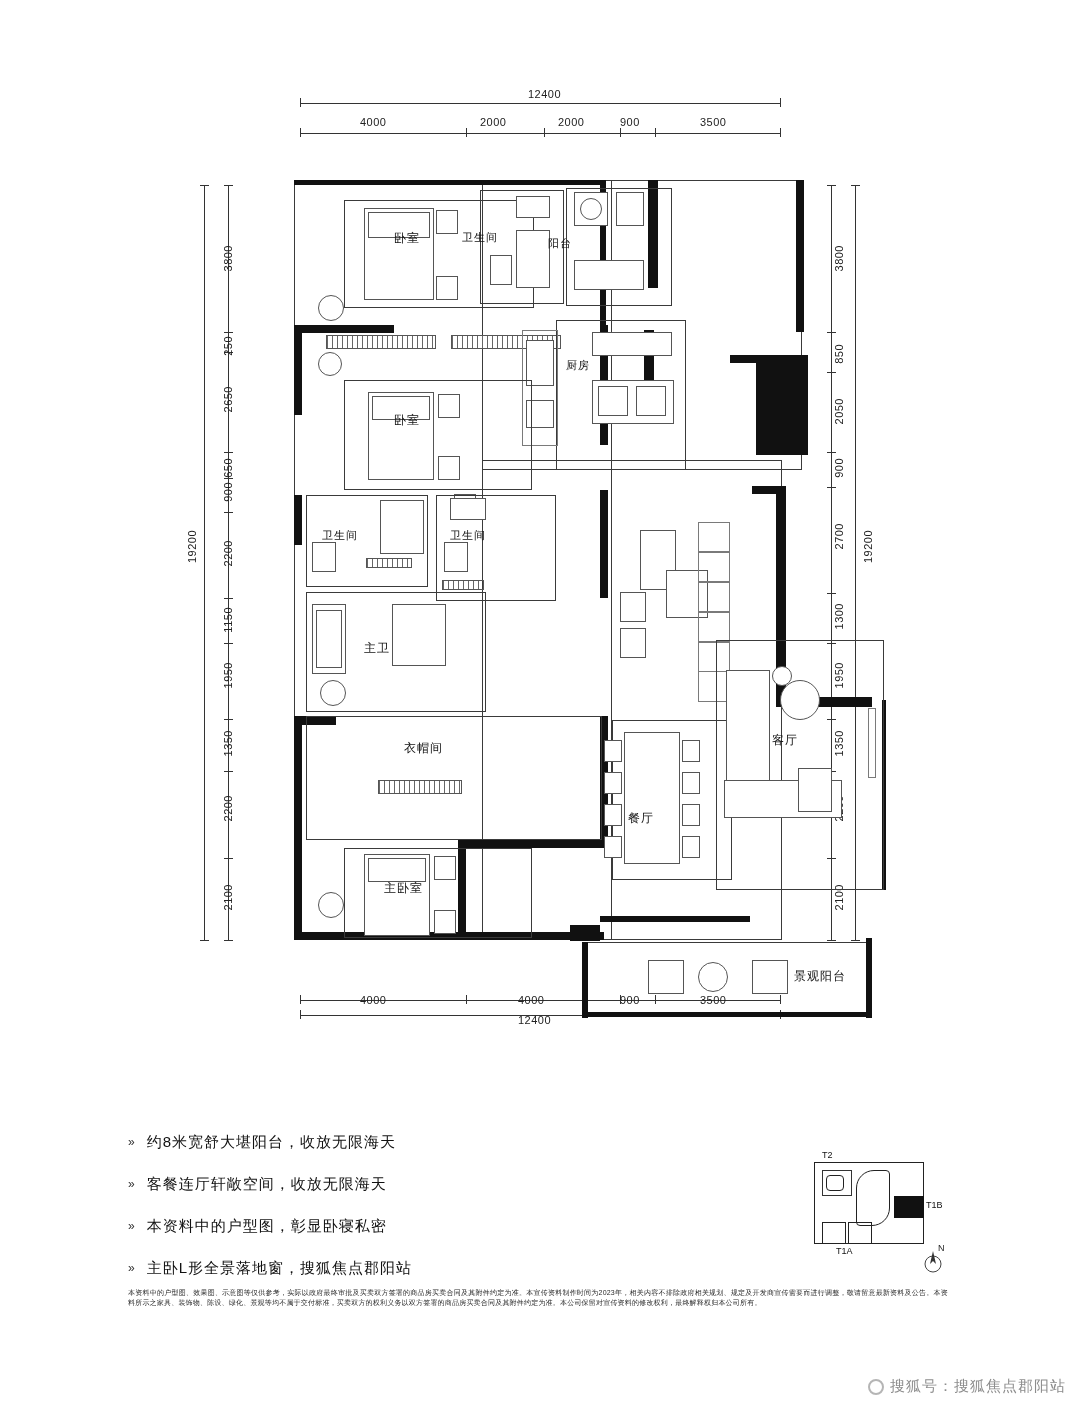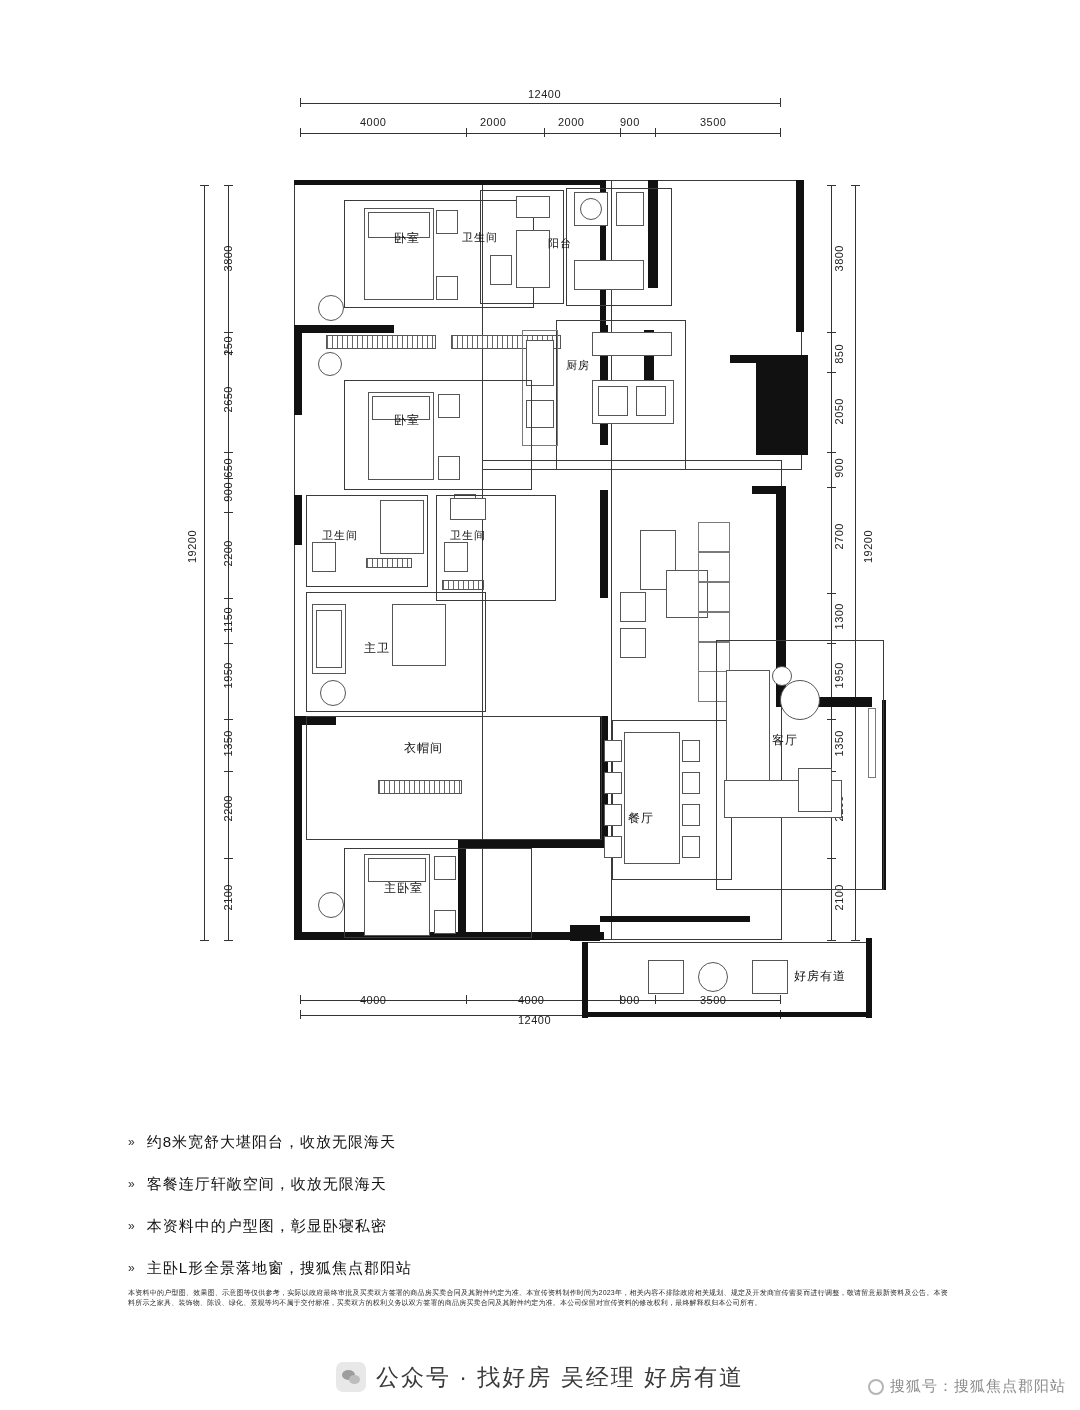--- a/index.html
+++ b/index.html
@@ -462,21 +462,21 @@
     <div class="fc" style="left:584px; top:600px; width:40px; height:40px;"></div>
     <div class="fc" style="left:576px; top:586px; width:20px; height:20px;"></div>
     <div class="fb" style="left:602px; top:688px; width:34px; height:44px;"></div>
     <div class="room-label" style="left:576px; top:652px;">客厅</div>
     <div class="thin2" style="left:672px; top:628px; width:8px; height:70px;"></div>
 
     <div class="thin" style="left:390px; top:862px; width:284px; height:74px;"></div>
     <div class="fb" style="left:452px; top:880px; width:36px; height:34px;"></div>
     <div class="fb" style="left:556px; top:880px; width:36px; height:34px;"></div>
     <div class="fc" style="left:502px; top:882px; width:30px; height:30px;"></div>
-    <div class="room-label" style="left:598px; top:888px;">好房有道</div>
+    <div class="room-label" style="left:598px; top:888px;">景观阳台</div>
     <div class="wall" style="left:386px; top:862px; width:6px; height:76px;"></div>
     <div class="wall" style="left:670px; top:858px; width:6px; height:80px;"></div>
     <div class="wall" style="left:390px; top:932px; width:286px; height:5px;"></div>
   </div>
 
   <div id="features">
     <div class="feature-row">
       <span class="feature-marker">»</span>
       <span class="feature-text">约8米宽舒大堪阳台，收放无限海天</span>
     </div>
@@ -489,26 +489,41 @@
       <span class="feature-text">本资料中的户型图，彰显卧寝私密</span>
     </div>
     <div class="feature-row">
       <span class="feature-marker">»</span>
       <span class="feature-text">主卧L形全景落地窗，搜狐焦点郡阳站</span>
     </div>
   </div>
 
   <div id="disclaimer">本资料中的户型图、效果图、示意图等仅供参考，实际以政府最终审批及买卖双方签署的商品房买卖合同及其附件约定为准。本宣传资料制作时间为2023年，相关内容不排除政府相关规划、规定及开发商宣传需要而进行调整，敬请留意最新资料及公告。本资料所示之家具、装饰物、陈设、绿化、景观等均不属于交付标准，买卖双方的权利义务以双方签署的商品房买卖合同及其附件约定为准。本公司保留对宣传资料的修改权利，最终解释权归本公司所有。</div>
 
-
-  <div id="footer">
-    <div class="wechat-line">
-      <span class="wechat-badge"></span>
-      <span>公众号 · 找好房 吴经理 好房有道</span>
+  <div id="keyplan">
+    <div class="kp-outline" style="left:6px; top:14px; width:110px; height:82px;"></div>
+    <div class="kp-outline" style="left:14px; top:22px; width:30px; height:26px; border-color:#333;"></div>
+    <div class="kp-outline" style="left:18px; top:27px; width:18px; height:16px; border-radius:4px;"></div>
+    <div class="kp-outline" style="left:48px; top:22px; width:34px; height:56px; border-radius:18px 4px 18px 4px;"></div>
+    <div class="kp-outline" style="left:86px; top:48px; width:30px; height:22px; background:#111; border-color:#111;"></div>
+    <div class="kp-outline" style="left:14px; top:74px; width:24px; height:22px;"></div>
+    <div class="kp-outline" style="left:40px; top:74px; width:24px; height:22px;"></div>
+
+    <div class="kp-label" style="left:14px; top:2px;">T2</div>
+    <div class="kp-label" style="left:118px; top:52px;">T1B</div>
+    <div class="kp-label" style="left:28px; top:98px;">T1A</div>
+
+    <div class="compass">
+      <svg width="26" height="26" viewBox="0 0 26 26">
+        <circle cx="13" cy="17" r="8" fill="none" stroke="#444" stroke-width="1"></circle>
+        <polygon points="13,4 16,17 13,14 10,17" fill="#333"></polygon>
+      </svg>
+      <div style="position:absolute; left:18px; top:-4px; font-size:9px; color:#222;">N</div>
     </div>
   </div>
+
 
   <div id="watermark">
     <span class="wm-dot"></span>
     <span>搜狐号：搜狐焦点郡阳站</span>
   </div>
 
 </div>
 
 </body></html>

